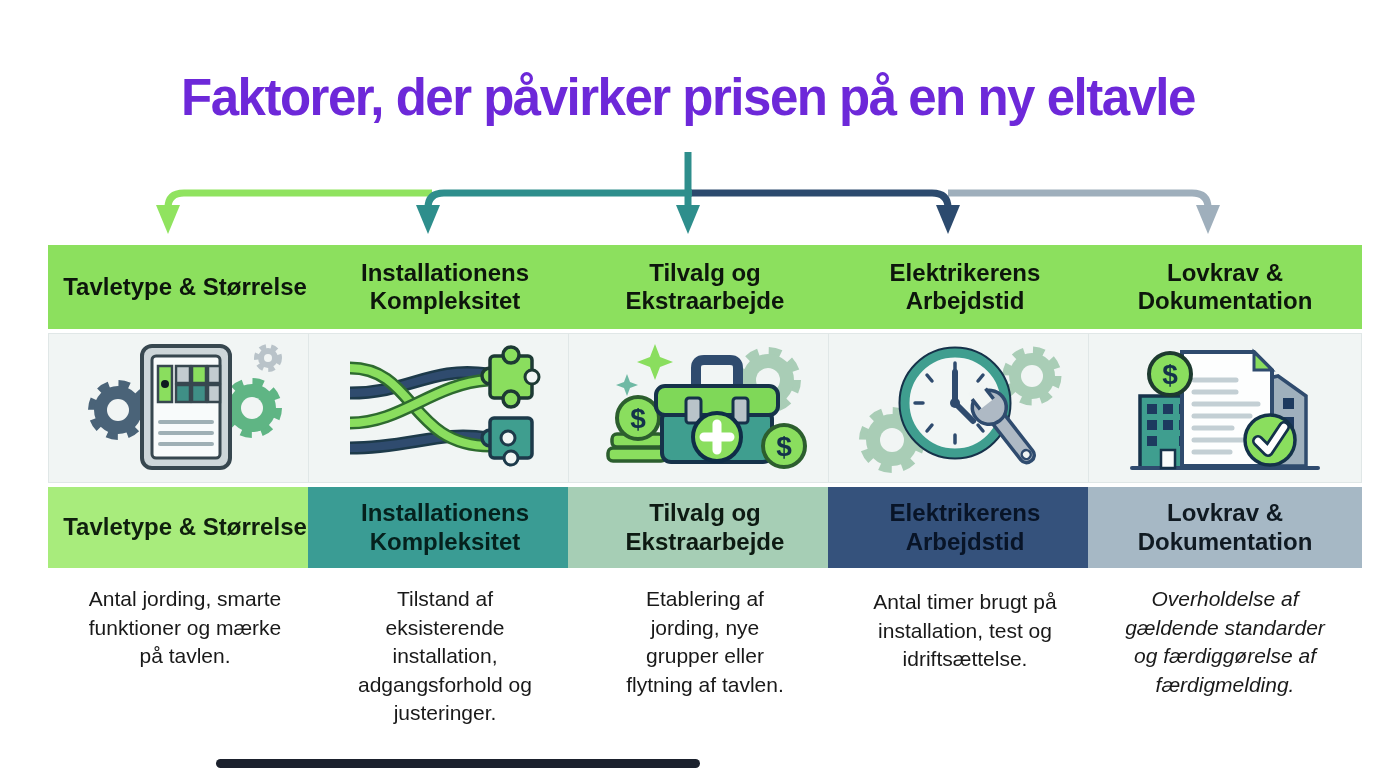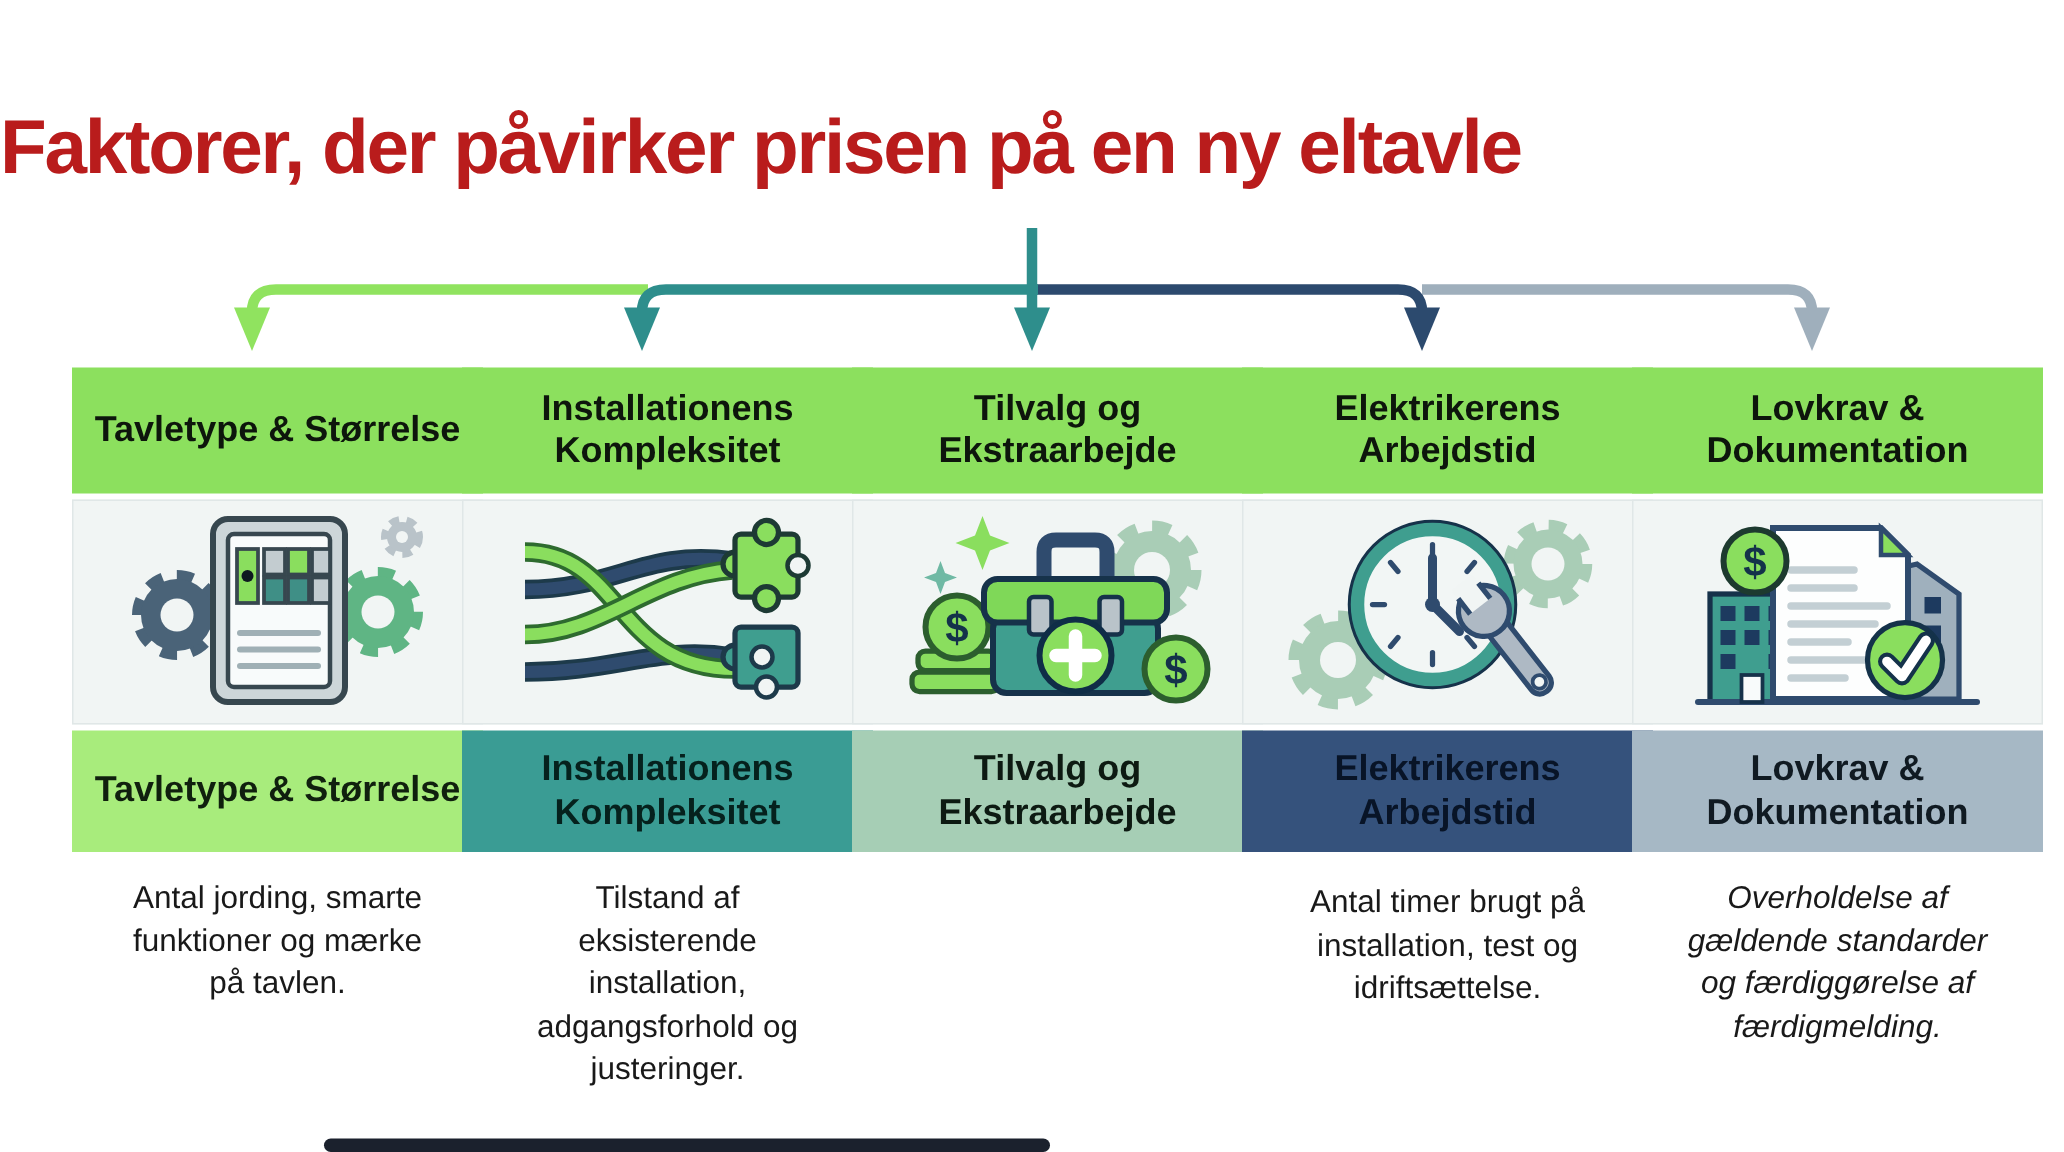--- a/index.html
+++ b/index.html
@@ -2,22 +2,22 @@
 <html><head>
 <meta charset="utf-8">
 <style>
   html,body{margin:0;padding:0;}
   body{
     width:1376px;height:768px;position:relative;overflow:hidden;
     background:#ffffff;font-family:"Liberation Sans",sans-serif;
   }
   .title{
     position:absolute;top:68px;left:0;width:1376px;
-    font-size:51px;font-weight:bold;letter-spacing:-1.5px;
-    color:#b91c1c;
+    text-align:center;font-size:51px;font-weight:bold;letter-spacing:-1.5px;
+    color:#6d28d9;
   }
   .connector{position:absolute;top:148px;left:0;}
   .columns{
     position:absolute;top:245px;left:48px;
     display:grid;grid-template-columns:repeat(5,238px);column-gap:22px;
   }
   .col{width:274px;display:flex;flex-direction:column;}
   .hdr{
     height:84px;background:#8ce05e;display:flex;align-items:center;justify-content:center;
     text-align:center;font-size:24px;font-weight:bold;line-height:1.18;color:#0d160c;
@@ -149,20 +149,21 @@
         <rect x="56" y="48" width="122" height="29" rx="9" fill="#7fd858" stroke="#16324a" stroke-width="4"></rect>
         <rect x="86" y="60" width="15" height="25" rx="3" fill="#b9c3c9" stroke="#16324a" stroke-width="3"></rect>
         <rect x="133" y="60" width="15" height="25" rx="3" fill="#b9c3c9" stroke="#16324a" stroke-width="3"></rect>
         <circle cx="117" cy="99" r="24" fill="#8ade5e" stroke="#0f2d47" stroke-width="4"></circle>
         <path d="M 117,86 L 117,112 M 104,99 L 130,99" stroke="#ffffff" stroke-width="9" stroke-linecap="round"></path>
         <circle cx="184" cy="108" r="21" fill="#8ade5e" stroke="#2c5e2e" stroke-width="4"></circle>
         <text x="184" y="118" text-anchor="middle" font-family="Liberation Sans,sans-serif" font-size="28" font-weight="bold" fill="#14324a">$</text>
       </svg>
     </div>
     <div class="lbl">Tilvalg og Ekstraarbejde</div>
+    <div class="desc">Etablering af jording, nye grupper eller flytning af tavlen.</div>
   </div>
 
   <div class="col">
     <div class="hdr">Elektrikerens Arbejdstid</div>
     <div class="icon-area">
       <svg width="214" height="140" viewBox="0 0 210 140">
         <circle cx="32" cy="102" r="26" fill="none" stroke="#a9cdb6" stroke-width="14" stroke-dasharray="11 9.4"></circle>
         <circle cx="32" cy="102" r="26" fill="#a9cdb6"></circle>
         <circle cx="32" cy="102" r="12" fill="#f1f5f4"></circle>
         <circle cx="172" cy="38" r="23" fill="none" stroke="#a9cdb6" stroke-width="13" stroke-dasharray="10 8.1"></circle>

